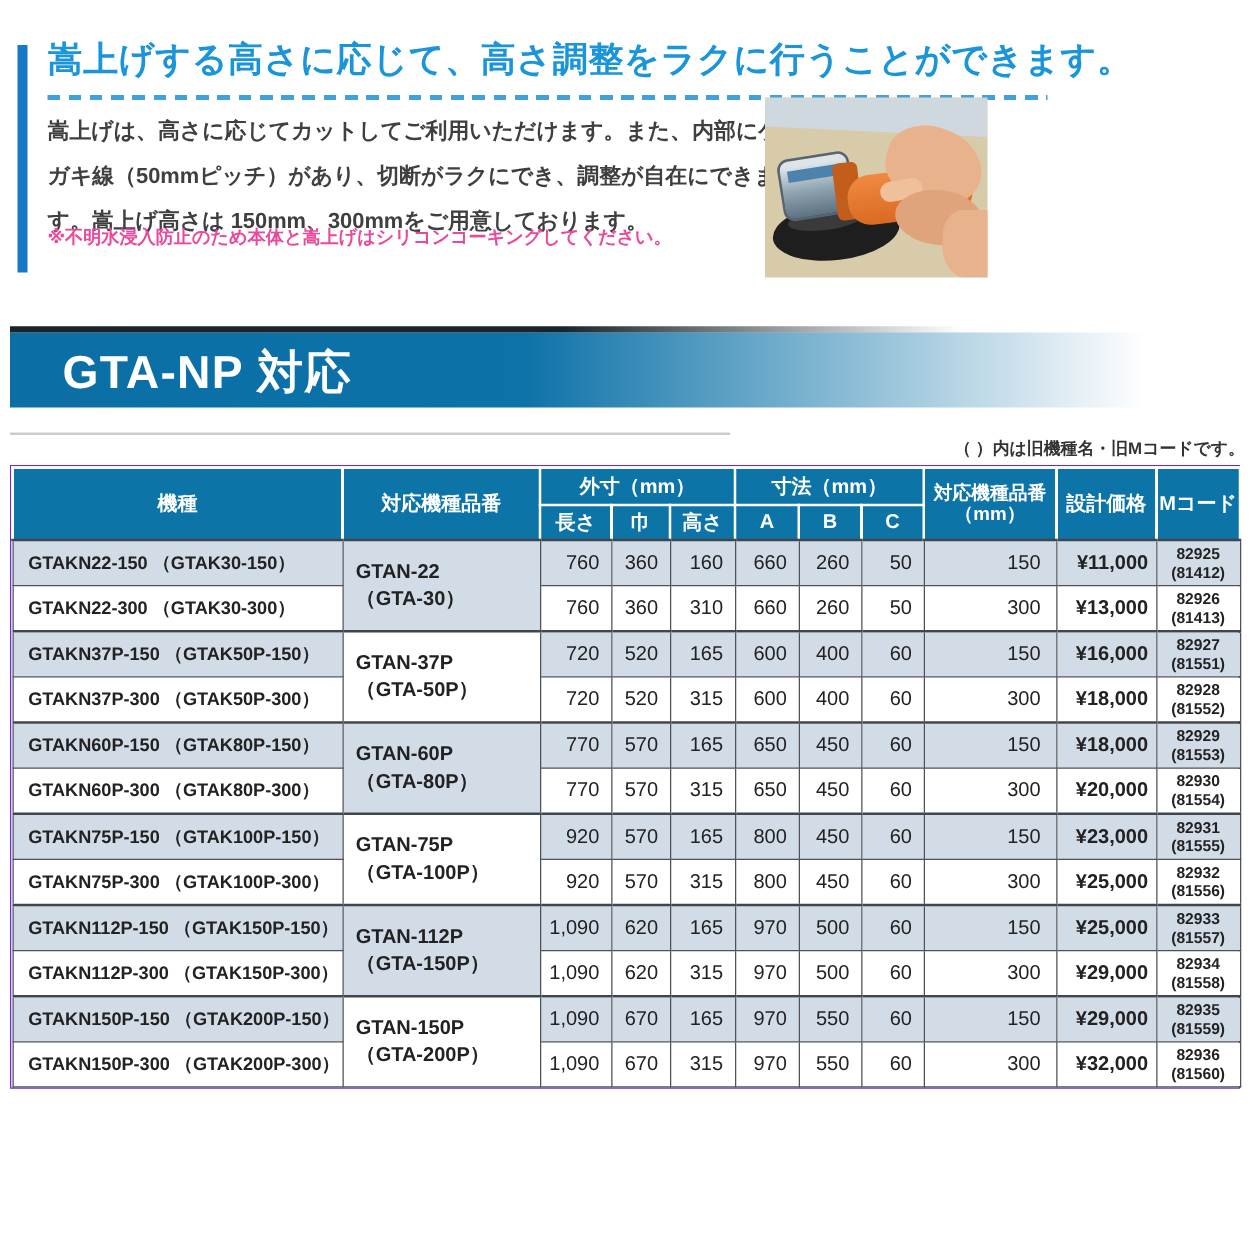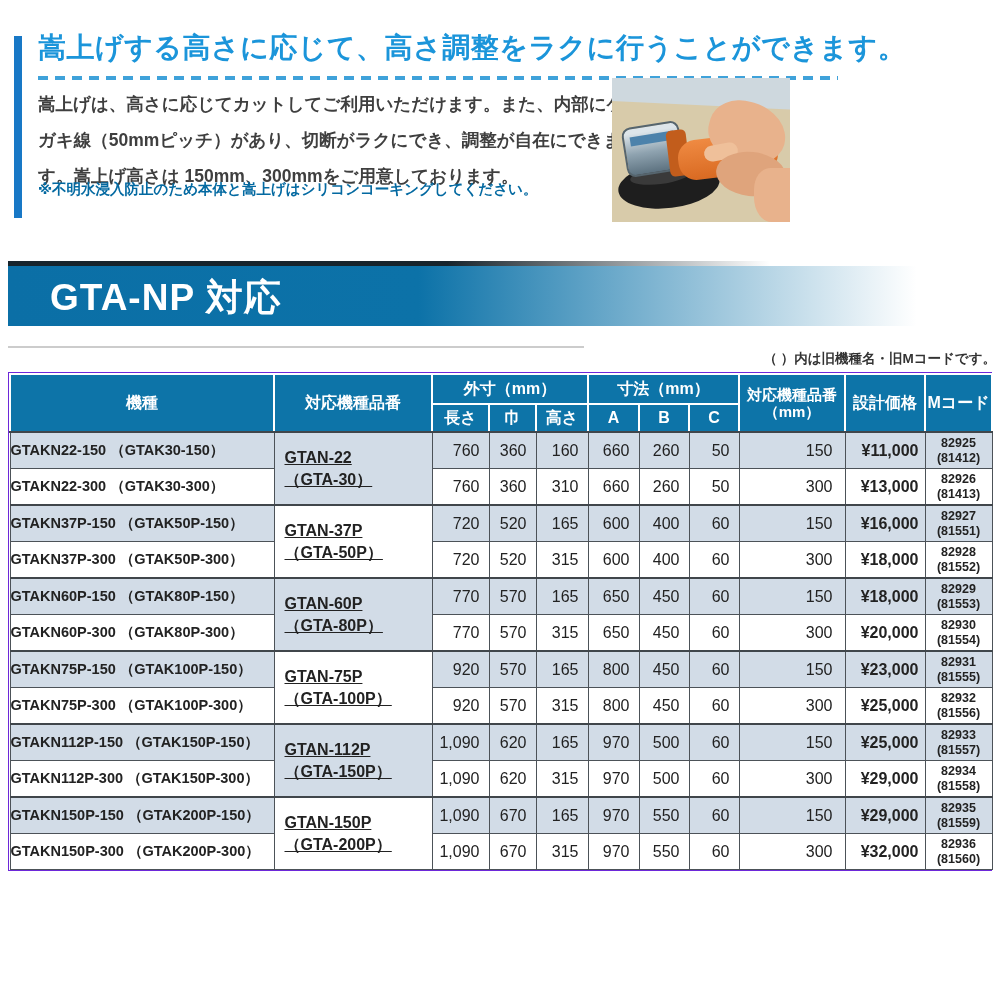--- a/index.html
+++ b/index.html
@@ -19,21 +19,21 @@
   .dash-line{
     position:absolute;left:38px;top:76px;width:800px;height:4px;
     background:repeating-linear-gradient(to right,#3fa2da 0 10px,transparent 10px 17px);
   }
   .intro-body{
     position:absolute;left:38px;top:86px;width:592px;margin:0;
     font-size:17.5px;line-height:36px;color:#3f3f3f;font-weight:bold;
   }
   .intro-note{
     position:absolute;left:38px;top:180px;width:592px;margin:0;
-    font-size:14.5px;color:#0369a1;font-weight:bold;
+    font-size:14.5px;color:#ec4899;font-weight:bold;
   }
 
   
   .photo{position:absolute;left:612px;top:78px;width:178px;height:144px;background:#d8cbaa;overflow:hidden;}
   .photo-wall{position:absolute;left:0;top:0;width:100%;height:42px;background:#ced8de;
     clip-path:polygon(0 0,100% 0,100% 75%,0 55%);}
   .grinder-disc{position:absolute;left:6px;top:84px;width:102px;height:46px;background:#1e1e1e;border-radius:50%;transform:rotate(-7deg);}
   .grinder-disc-hi{position:absolute;left:18px;top:90px;width:60px;height:16px;background:#3a3a3a;border-radius:50%;transform:rotate(-7deg);}
   .grinder-head{position:absolute;left:12px;top:46px;width:54px;height:46px;
     background:linear-gradient(#dde5ea 10%,#8fa3b0 55%,#5d7280);border:2px solid #56656e;border-radius:9px;transform:rotate(-9deg);}
@@ -68,23 +68,23 @@
   thead tr.tier2 th{height:26px;border-bottom:2px solid #40464b;margin-left:20px;}
   thead th.span2{border-bottom:2px solid #40464b;}
   thead th .sub-line{line-height:1.15;font-size:15px;}
   tbody td{
     border:1px solid #4c5258;font-size:16px;color:#222;height:35px;vertical-align:middle;background:#fff;
   }
   tbody tr.group-start td{border-top:2px solid #40464b;}
   tbody tr.row-light td{background:#d2dce7;}
   table tbody td.cell-white{background:#ffffff;}
   table tbody td.cell-light{background:#d2dce7;}
-  td.model{font-weight:bold;font-size:14.5px;text-align:left;}
+  td.model{font-weight:bold;font-size:14.5px;padding-left:12px;text-align:left;}
   td.compat{font-weight:bold;font-size:16px;padding-left:10px;text-align:left;vertical-align:middle;}
-  td.compat .compat-line{line-height:1.35;text-decoration:underline;}
+  td.compat .compat-line{line-height:1.35;}
   td.num{text-align:right;padding-right:9px;}
   td.raise{text-align:right;padding-right:12px;}
   td.price{text-align:right;padding-right:6px;font-weight:bold;}
   td.mcode{text-align:center;font-weight:bold;font-size:12.5px;line-height:1.2;}
 </style>
 </head>
 <body>
 
 <div id="page">
 

